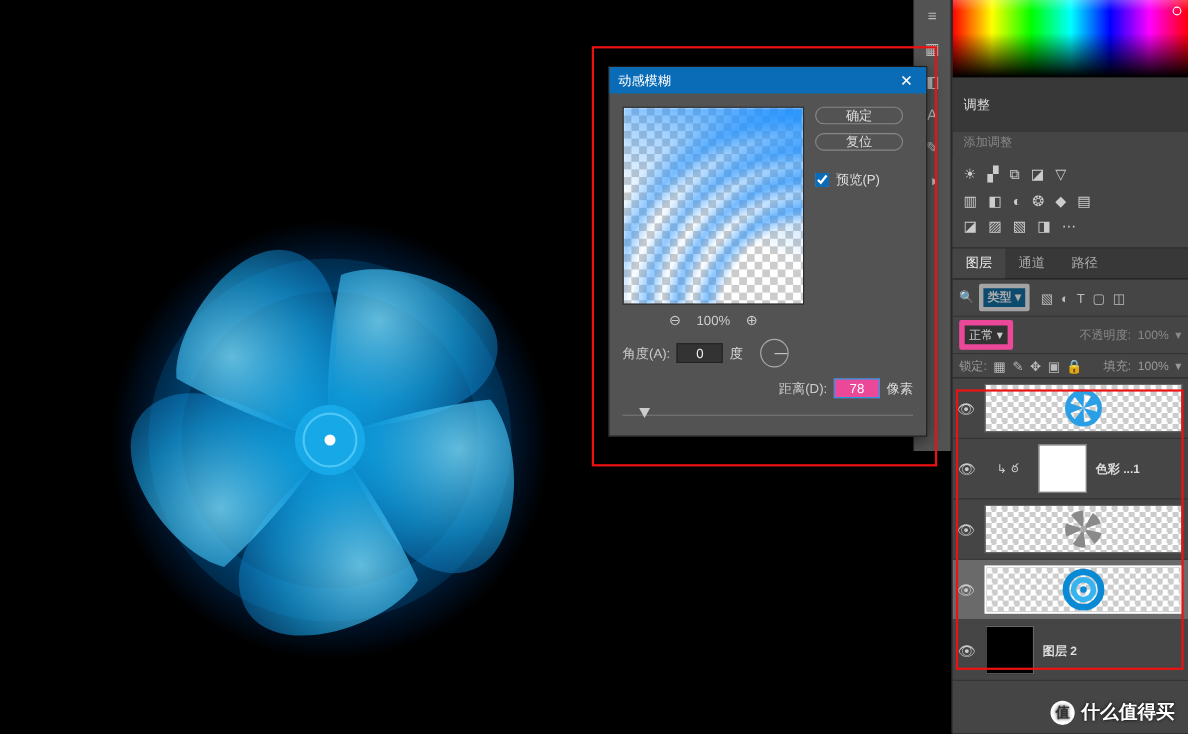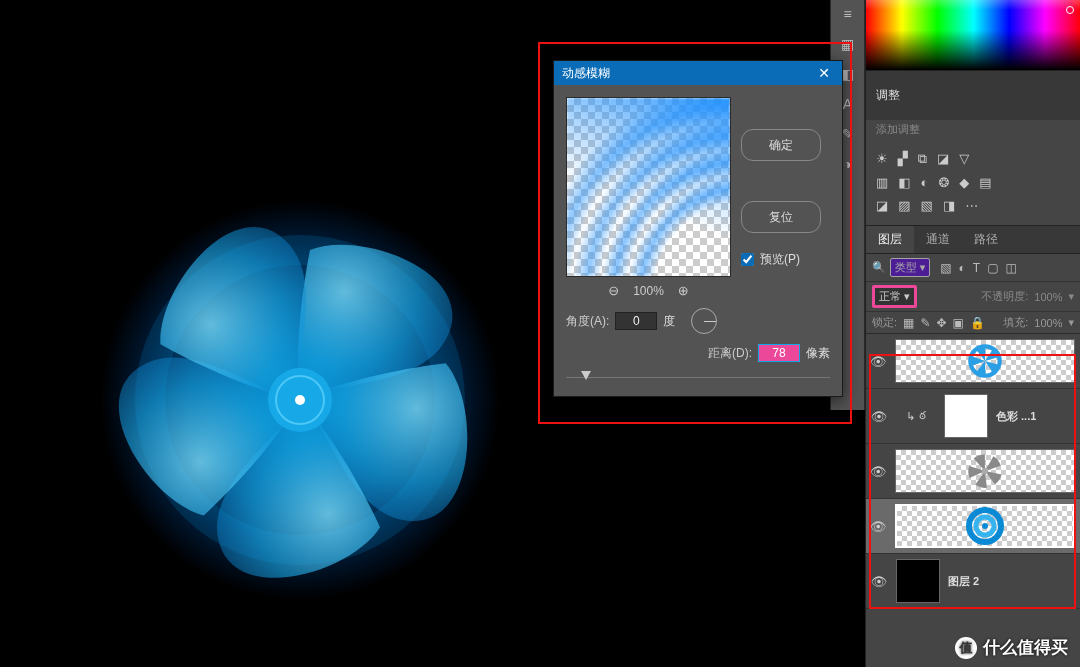--- a/index.html
+++ b/index.html
@@ -79,31 +79,31 @@
   }
   .layers-tabs div.active { background:#454545; color:#eee; }
 
   .layers-toolbar {
     display:flex; align-items:center; padding:4px 6px; gap:4px;
     border-bottom:1px solid #333;
     font-size:11px; color:#aaa;
   }
   .layers-toolbar .search-kind {
     display:flex; align-items:center; gap:3px;
-    background:#4c1d95; border:1px solid #a3a3a3; padding:1px 4px; border-radius:2px;
+    background:#0c4a6e; border:4px solid #a3a3a3; padding:1px 4px; border-radius:2px;font-weight:bold;
   }
   .layers-toolbar .filter-icons { display:flex; gap:7px; margin-left:6px; font-size:12px; color:#bbb; }
   .layers-toolbar .filter-icons span { cursor:pointer; }
 
   .layers-row2 {
     display:flex; align-items:center; padding:3px 6px; gap:6px;
     border-bottom:1px solid #333; font-size:11px; color:#888;
   }
   .layers-row2 select, .layers-row2 .fake-select {
-    background:#333; border:3px solid #ec4899; color:#ccc; font-size:11px;
+    background:#333; border:5px solid #ec4899; color:#ccc; font-size:11px;
     padding:1px 4px; border-radius:2px;
   }
   .layers-row2 .spacer { flex:1; }
   .layers-row2 .val { color:#888; }
 
   .layers-row3 {
     display:flex; align-items:center; padding:3px 6px; gap:6px;
     border-bottom:1px solid #2a2a2a; font-size:11px; color:#999;
   }
   .layers-row3 .lock-icons { display:flex; gap:6px; font-size:12px; color:#bbb; }
@@ -153,23 +153,23 @@
     background:
       radial-gradient(circle at 110% 110%, rgba(255,255,255,0) 35%, rgba(30,144,255,0.55) 40%, rgba(255,255,255,0) 45%,
                        rgba(30,144,255,0.55) 50%, rgba(255,255,255,0) 55%,
                        rgba(30,144,255,0.5) 60%, rgba(255,255,255,0) 66%,
                        rgba(30,144,255,0.5) 72%, rgba(255,255,255,0) 80%),
       linear-gradient(200deg, rgba(30,144,255,0.9) 0%, rgba(30,144,255,0.4) 30%, rgba(30,144,255,0.0) 60%);
     filter: blur(1px);
   }
   .dialog-buttons { display:flex; flex-direction:column; gap:8px; width:80px; }
   .ps-btn {
-    border:1px solid #888; border-radius:12px; height:32px;
+    border:1px solid #888; border-radius:12px; height:16px;
     display:flex; align-items:center; justify-content:center;
-    font-size:12px; color:#ddd; background:transparent; cursor:pointer;margin-top:32px;
+    font-size:12px; color:#ddd; background:transparent; cursor:pointer;
   }
   .ps-check { display:flex; align-items:center; gap:6px; margin-top:10px; font-size:12px; }
   .ps-check input { accent-color:#0a6cb6; }
 
   .zoom-row { display:flex; justify-content:center; align-items:center; gap:14px; margin-top:6px; font-size:12px; color:#ccc; }
   .zoom-row .z { cursor:pointer; font-size:13px; }
 
   .field-row { display:flex; align-items:center; gap:6px; margin-top:10px; font-size:12px; }
   .field-row label { color:#ccc; }
   .num-input {

